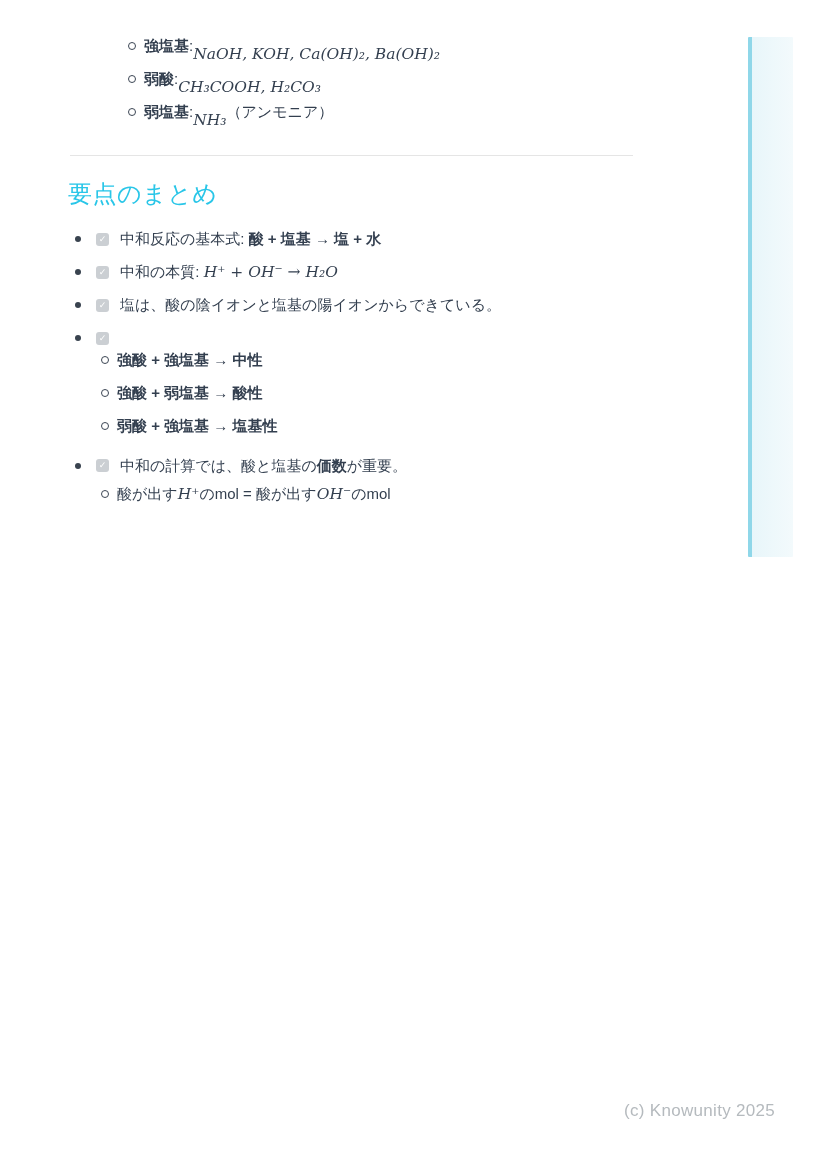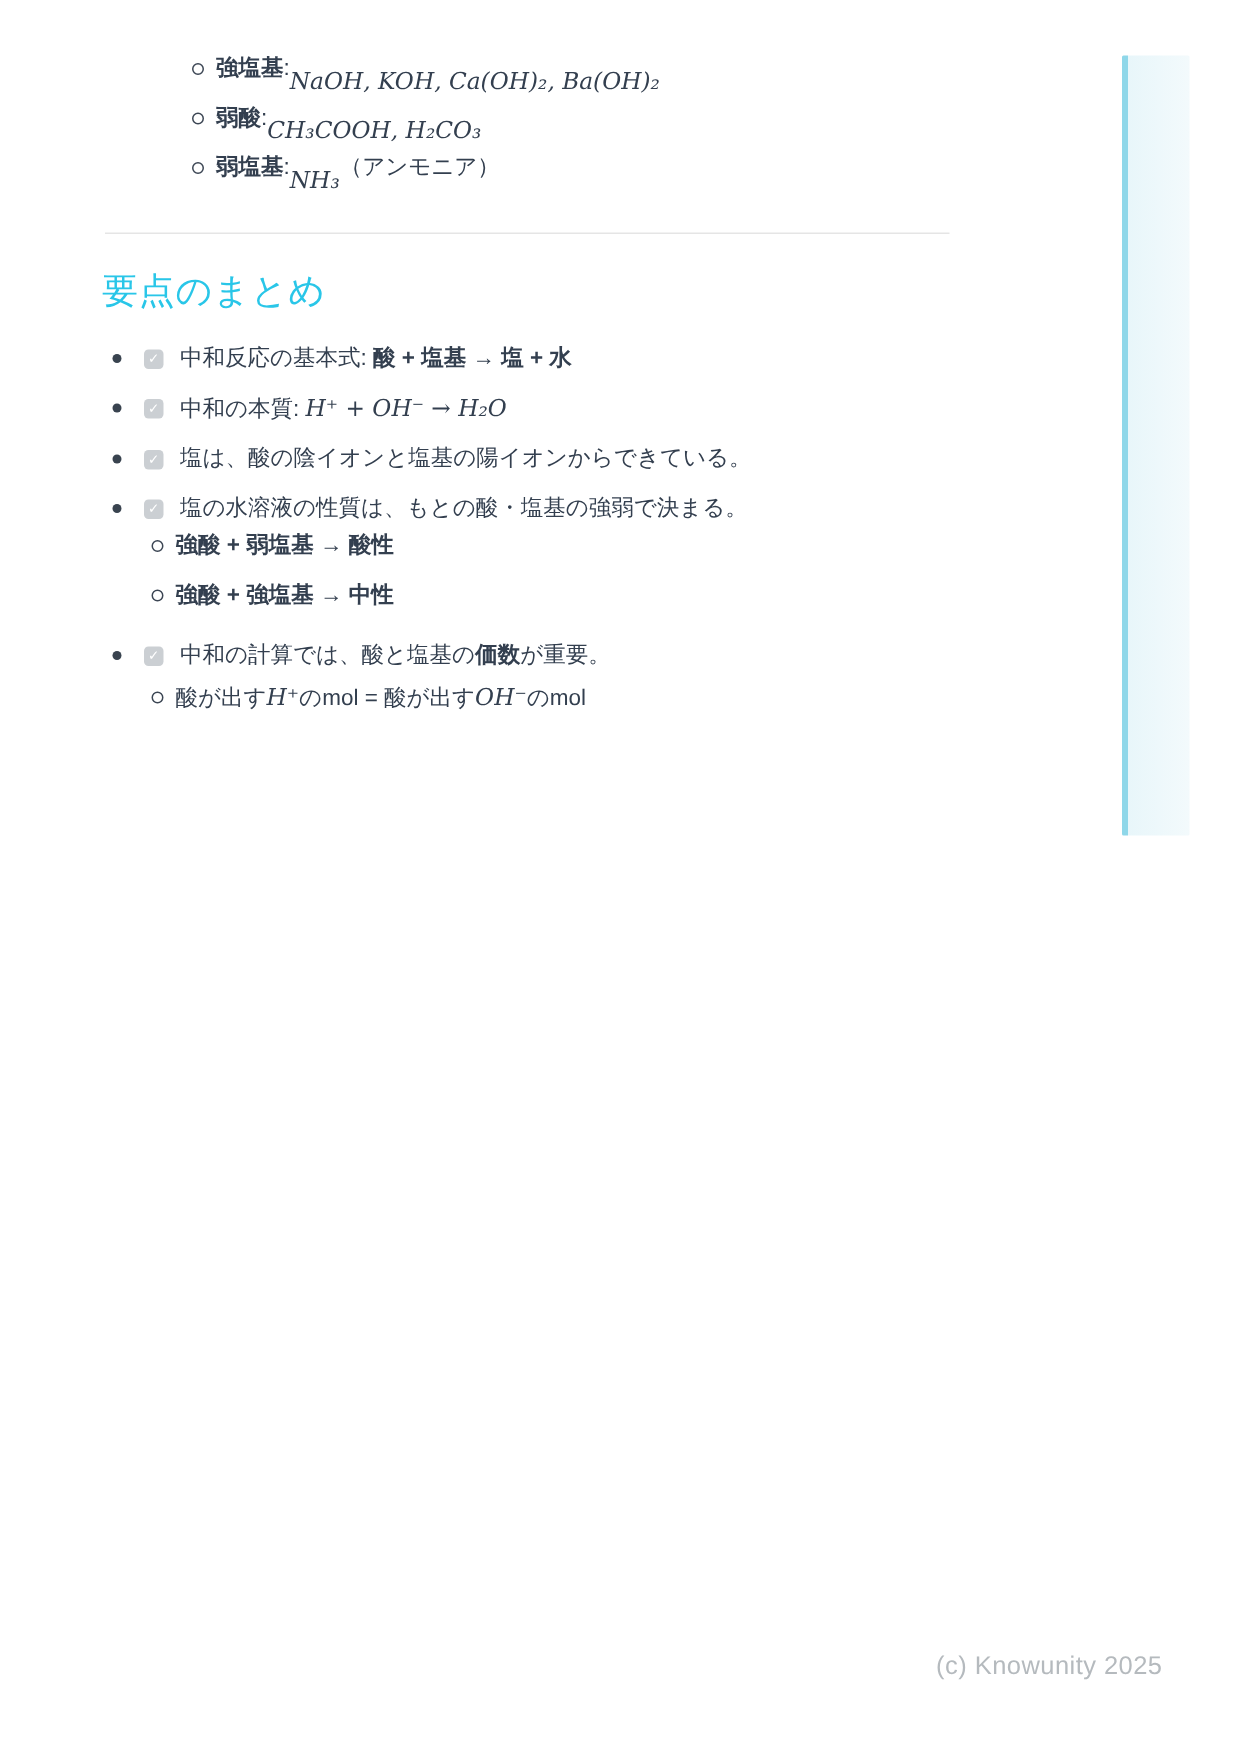--- a/index.html
+++ b/index.html
@@ -177,30 +177,33 @@
         <span class="dot"></span>
         <span class="checkbox">✓</span>
         <span>塩は、酸の陰イオンと塩基の陽イオンからできている。</span>
       </div>
     </div>
 
     <div class="chk-item gap-lg">
       <div class="chk-row">
         <span class="dot"></span>
         <span class="checkbox">✓</span>
-        <span>塩の水溶液の性質は、もとの酸・塩基の強弱で決まる。</span>
       </div>
       <div class="sub-list">
         <div class="sub-item">
           <span class="ring"></span>
+          <span class="b">強酸 + 強塩基 → 中性</span>
+        </div>
+        <div class="sub-item">
+          <span class="ring"></span>
           <span class="b">強酸 + 弱塩基 → 酸性</span>
         </div>
         <div class="sub-item">
           <span class="ring"></span>
-          <span class="b">強酸 + 強塩基 → 中性</span>
+          <span class="b">弱酸 + 強塩基 → 塩基性</span>
         </div>
       </div>
     </div>
 
     <div class="chk-item">
       <div class="chk-row">
         <span class="dot"></span>
         <span class="checkbox">✓</span>
         <span><span>中和の計算では、酸と塩基の</span><span class="b">価数</span><span>が重要。</span></span>
       </div>

